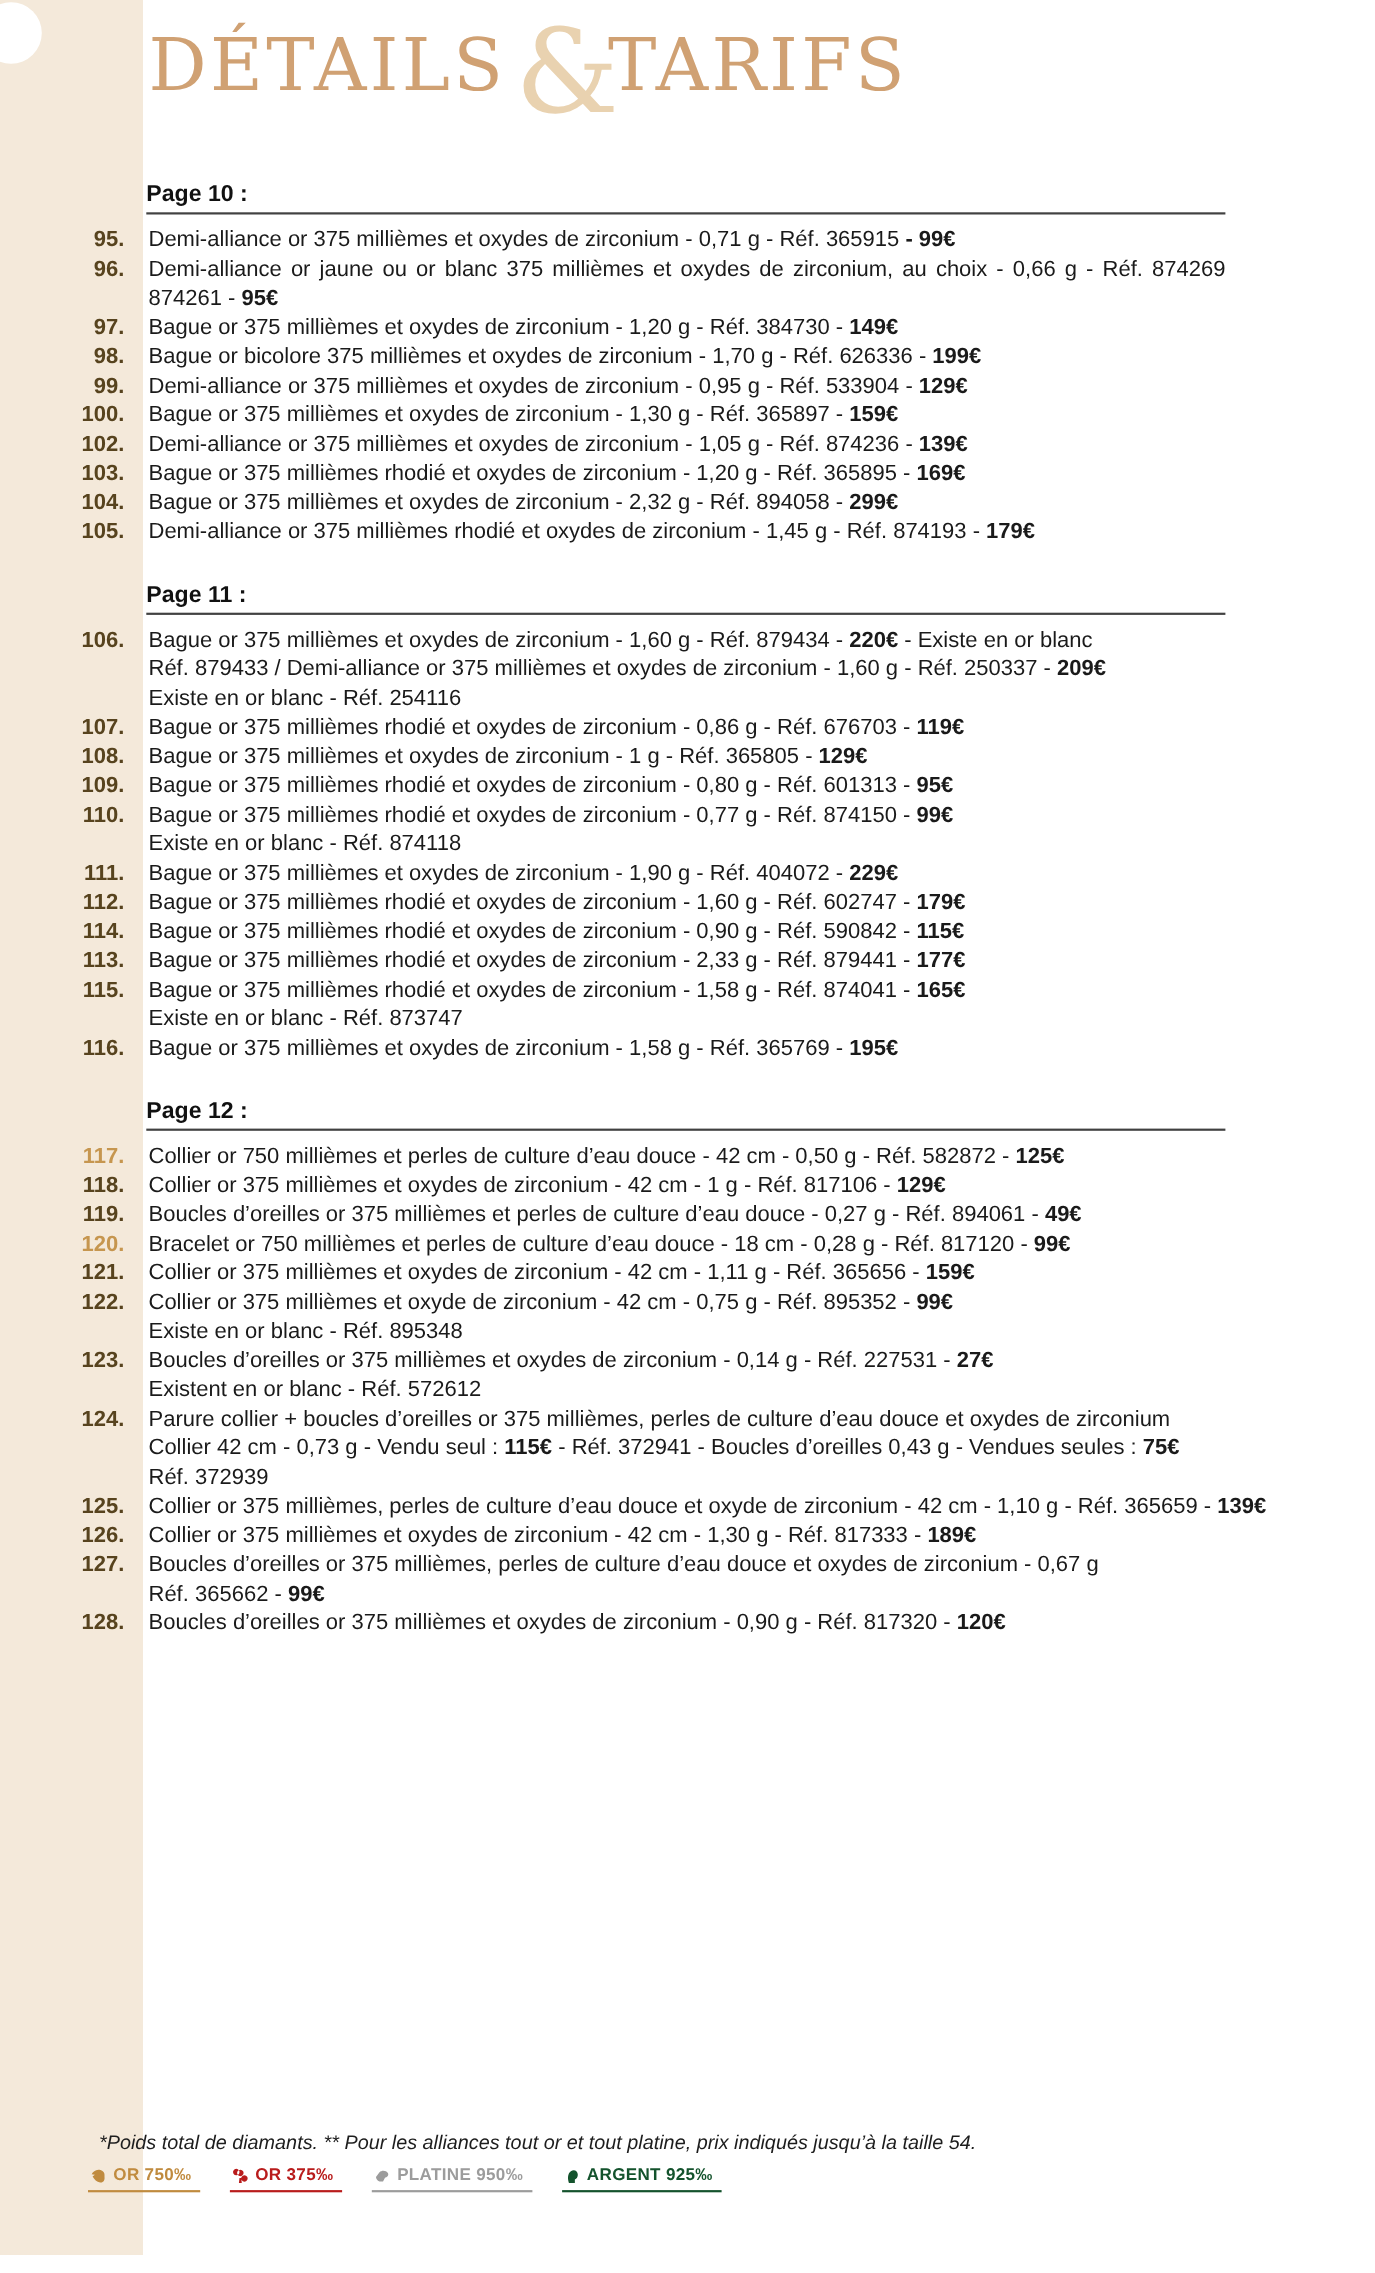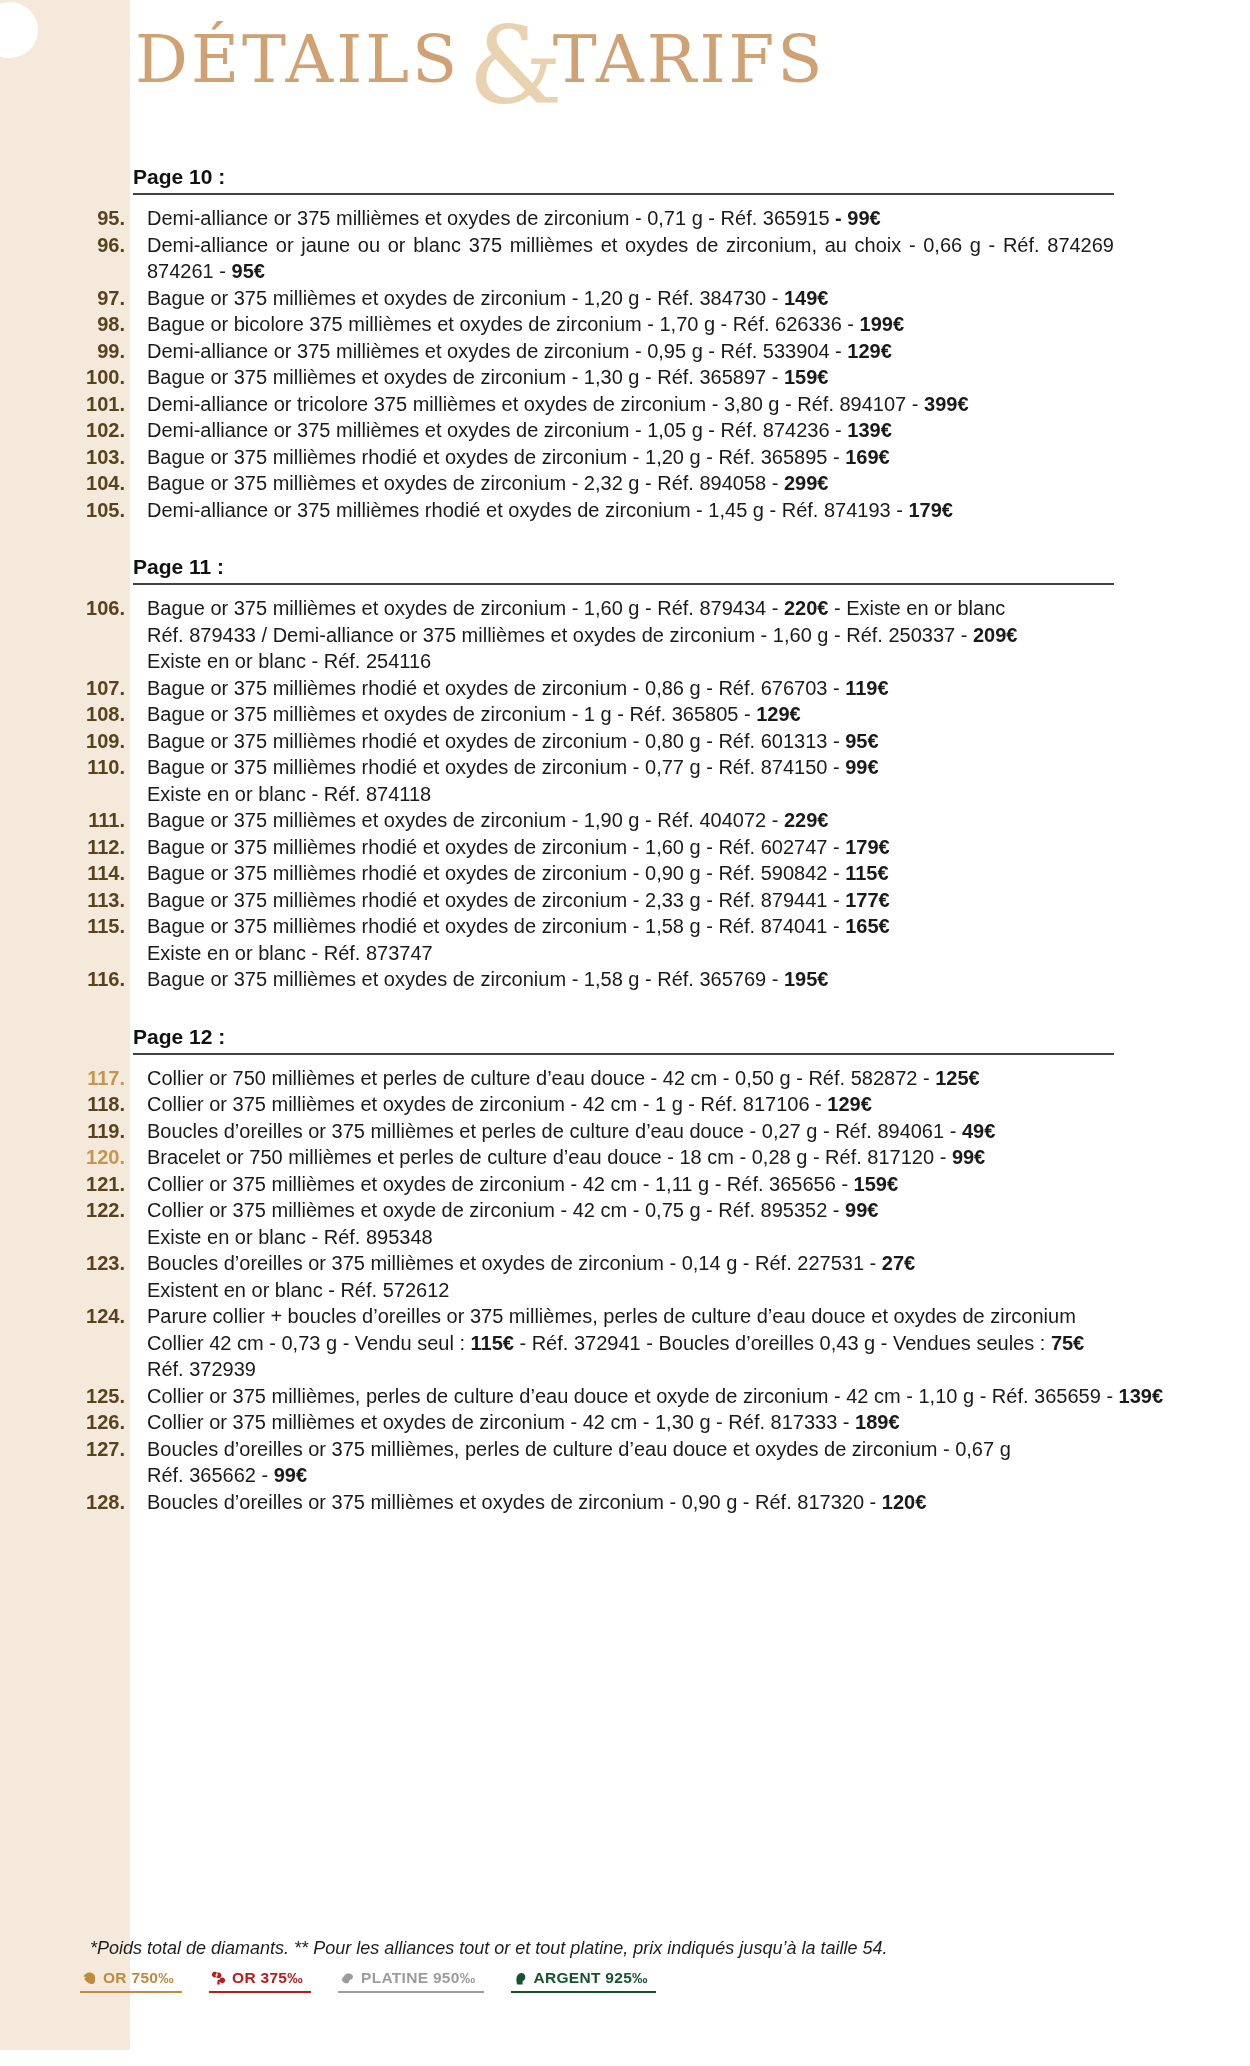--- a/index.html
+++ b/index.html
@@ -23,21 +23,21 @@
     margin:0 -10px 0 8px;position:relative;top:6px;
   }
   .content{position:absolute;left:0;top:0;width:1118px;font-size:20px;line-height:26.5px;}
   section h2{
     margin:0 4px 0 133px;padding:0 0 4px 0;border-bottom:2px solid var(--rule);
     font-size:21px;line-height:25px;font-weight:700;color:#111;
   }
   section.first h2{margin-top:164px;}
   section.next h2{margin-top:31px;}
   .rows{margin-top:10px;}
-  .row{display:flex;margin-left:12px;}
+  .row{display:flex;}
   .num{width:113px;flex:0 0 113px;text-align:right;font-weight:700;}
   .num.or-375{color:var(--or-375);}
   .num.or-750{color:var(--or-750);}
   .txt{flex:1;margin-left:22px;padding-right:4px;min-width:0;}
   .line{white-space:nowrap;}
   .line.stretch{white-space:normal;text-align:justify;text-align-last:justify;}
   b{font-weight:700;}
   footer{position:absolute;left:0;top:1936px;width:1002px;}
   .footnote{margin:0 0 0 90px;font-style:italic;font-size:18px;color:#1d1d1d;line-height:24px;}
   .legend{margin:9px 0 0 80px;display:flex;gap:27px;}
@@ -91,26 +91,20 @@
         <div class="row">
           <span class="num or-375">99.</span>
           <span class="txt">
             <div class="line">Demi-alliance or 375 millièmes et oxydes de zirconium - 0,95 g - Réf. 533904 - <b>129€</b></div>
           </span>
         </div>
         <div class="row">
           <span class="num or-375">100.</span>
           <span class="txt">
             <div class="line">Bague or 375 millièmes et oxydes de zirconium - 1,30 g - Réf. 365897 - <b>159€</b></div>
-          </span>
-        </div>
-        <div class="row">
-          <span class="num or-375">101.</span>
-          <span class="txt">
-            <div class="line">Demi-alliance or tricolore 375 millièmes et oxydes de zirconium - 3,80 g - Réf. 894107 - <b>399€</b></div>
           </span>
         </div>
         <div class="row">
           <span class="num or-375">102.</span>
           <span class="txt">
             <div class="line">Demi-alliance or 375 millièmes et oxydes de zirconium - 1,05 g - Réf. 874236 - <b>139€</b></div>
           </span>
         </div>
         <div class="row">
           <span class="num or-375">103.</span>

